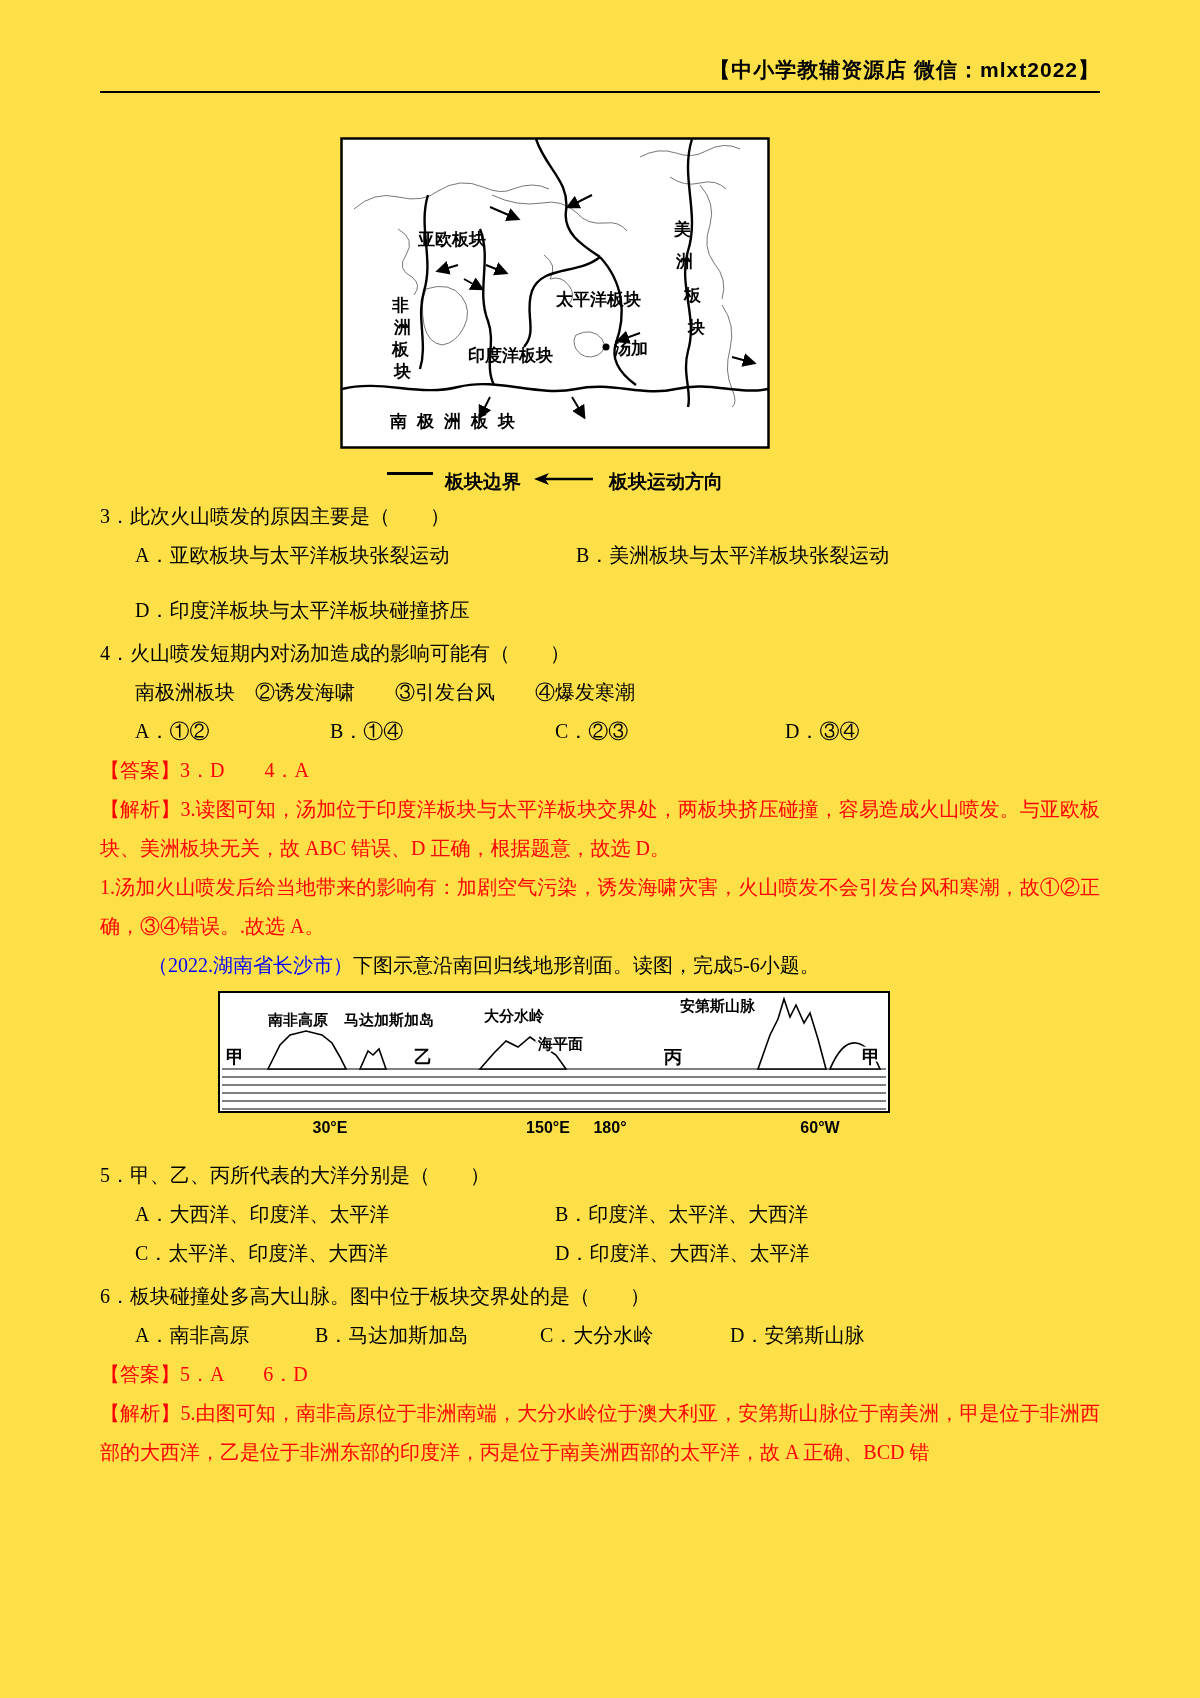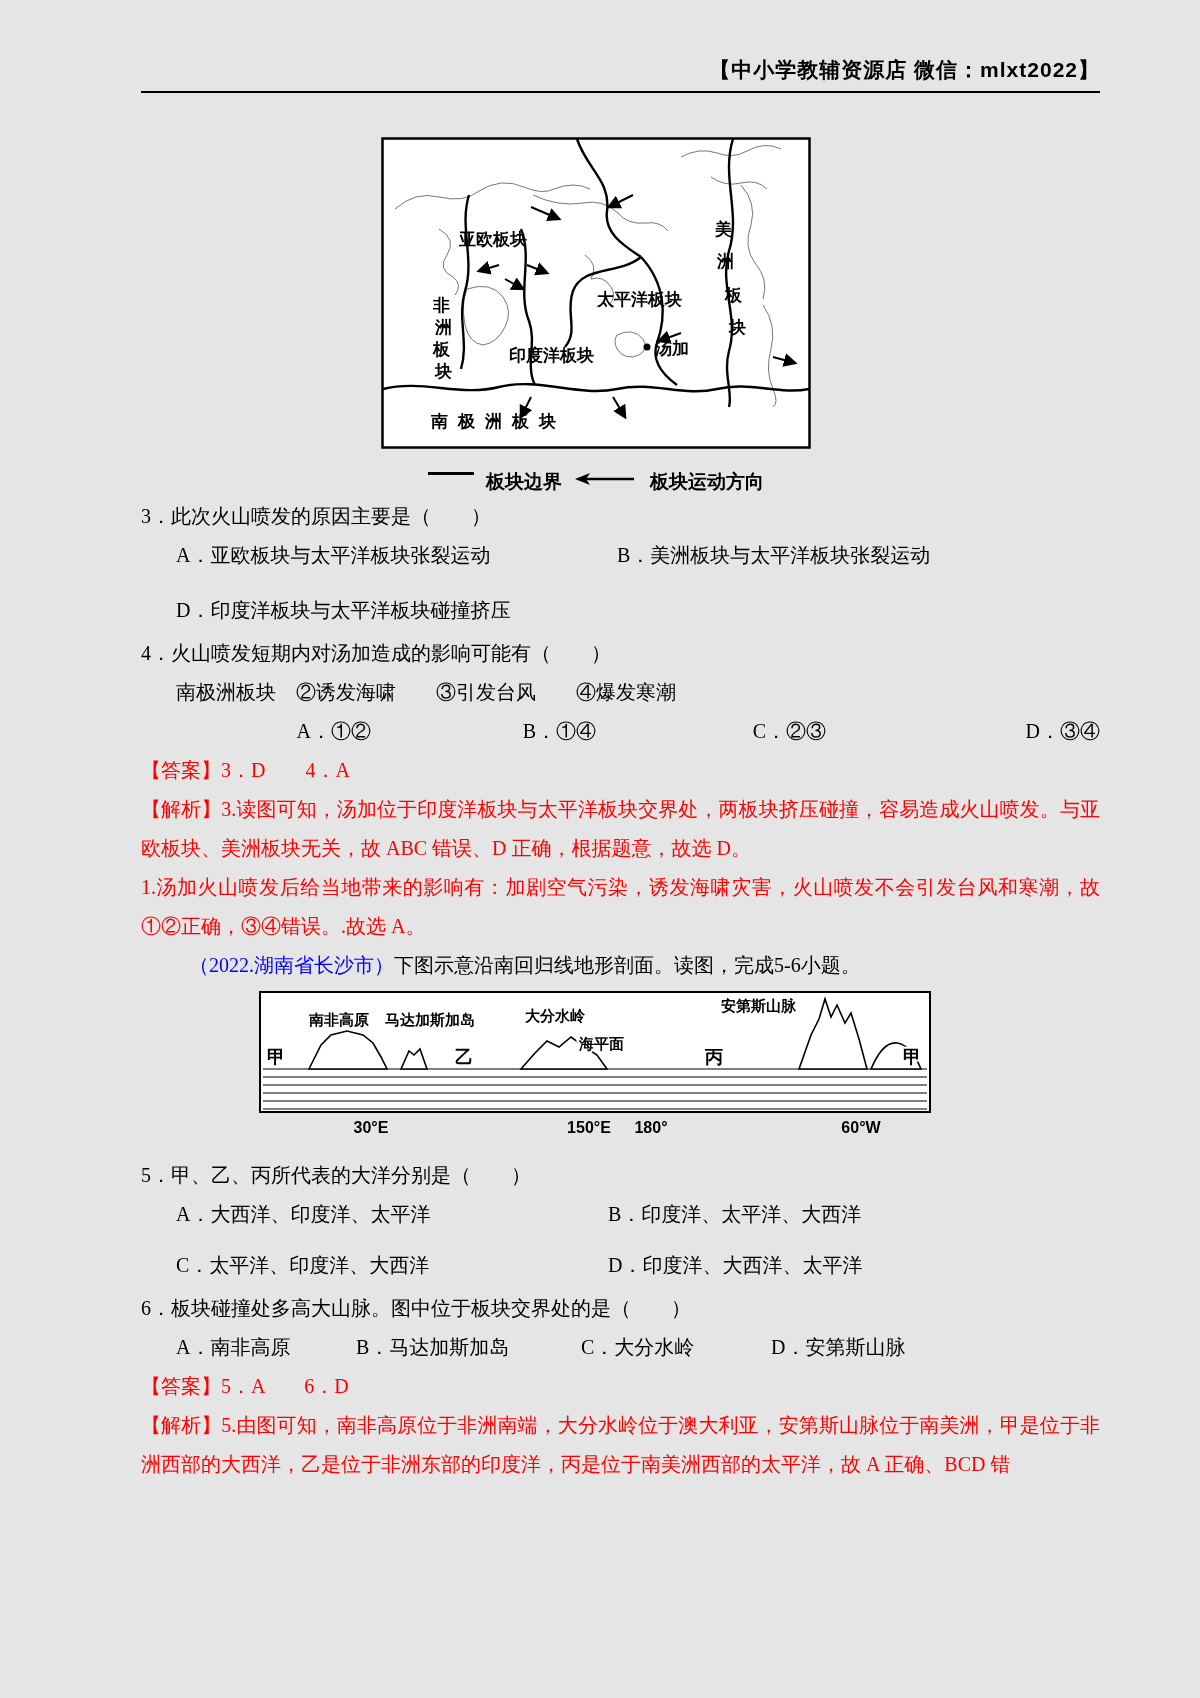--- a/index.html
+++ b/index.html
@@ -1,19 +1,19 @@
 <!DOCTYPE html>
 <html><head>
 <meta charset="utf-8">
 <style>
   * { margin:0; padding:0; box-sizing:border-box; }
   html,body { background:#ffffff; }
   .page {
-    width:1200px; height:1698px; background:#e5e5e5; position:relative;
-    font-family:"Liberation Serif","DejaVu Serif",serif; color:#000; overflow:hidden;padding-left:41px;
+    width:1200px; height:1698px; background:#fde047; position:relative;
+    font-family:"Liberation Serif","DejaVu Serif",serif; color:#000; overflow:hidden;
   }
   .page-header { padding:56px 100px 0 100px; }
   .store-info {
     font-family:"Liberation Sans","DejaVu Sans",sans-serif; font-weight:700;
     font-size:21px; text-align:right; margin-bottom:7px; letter-spacing:1px;
   }
   .header-rule { border-top:2px solid #000; height:0; }
   .content { padding:0 100px; font-size:20px; line-height:39px; }
 
   .map-figure { width:430px; margin:44px 0 6px 240px; }
@@ -23,22 +23,22 @@
   }
   .legend-line { display:inline-block; width:46px; border-top:3px solid #000; height:0; }
   .legend-arrow { display:inline-block; }
 
   .map-label { font-family:"Liberation Sans","DejaVu Sans",sans-serif; font-weight:700; font-size:17px; fill:#000; }
   .map-label.vchar { font-size:17px; }
 
   .stem { margin-top:4px; }
   .opts { padding-left:35px; }
   .cols-2 { display:grid; grid-template-columns:425px 1fr;gap:16px; }
-  .cols-2b { display:grid; grid-template-columns:420px 1fr;gap:12px; }
-  .cols-4a { display:grid; grid-template-columns:195px 225px 230px 1fr;text-align:right; }
+  .cols-2b { display:grid; grid-template-columns:420px 1fr; }
+  .cols-4a { display:grid; grid-template-columns:195px 225px 230px 1fr; }
   .cols-4b { display:grid; grid-template-columns:180px 225px 190px 1fr; }
   .subline { padding-left:35px; }
 
   .answer { color:#ff0000; }
   .analysis { color:#ff0000; text-align:justify; }
   .blue { color:#0000ff; }
   .source-line { padding-left:48px; }
 
   .profile-figure { width:672px; margin:6px 0 2px 118px;text-align:center; }
   .p-label {

